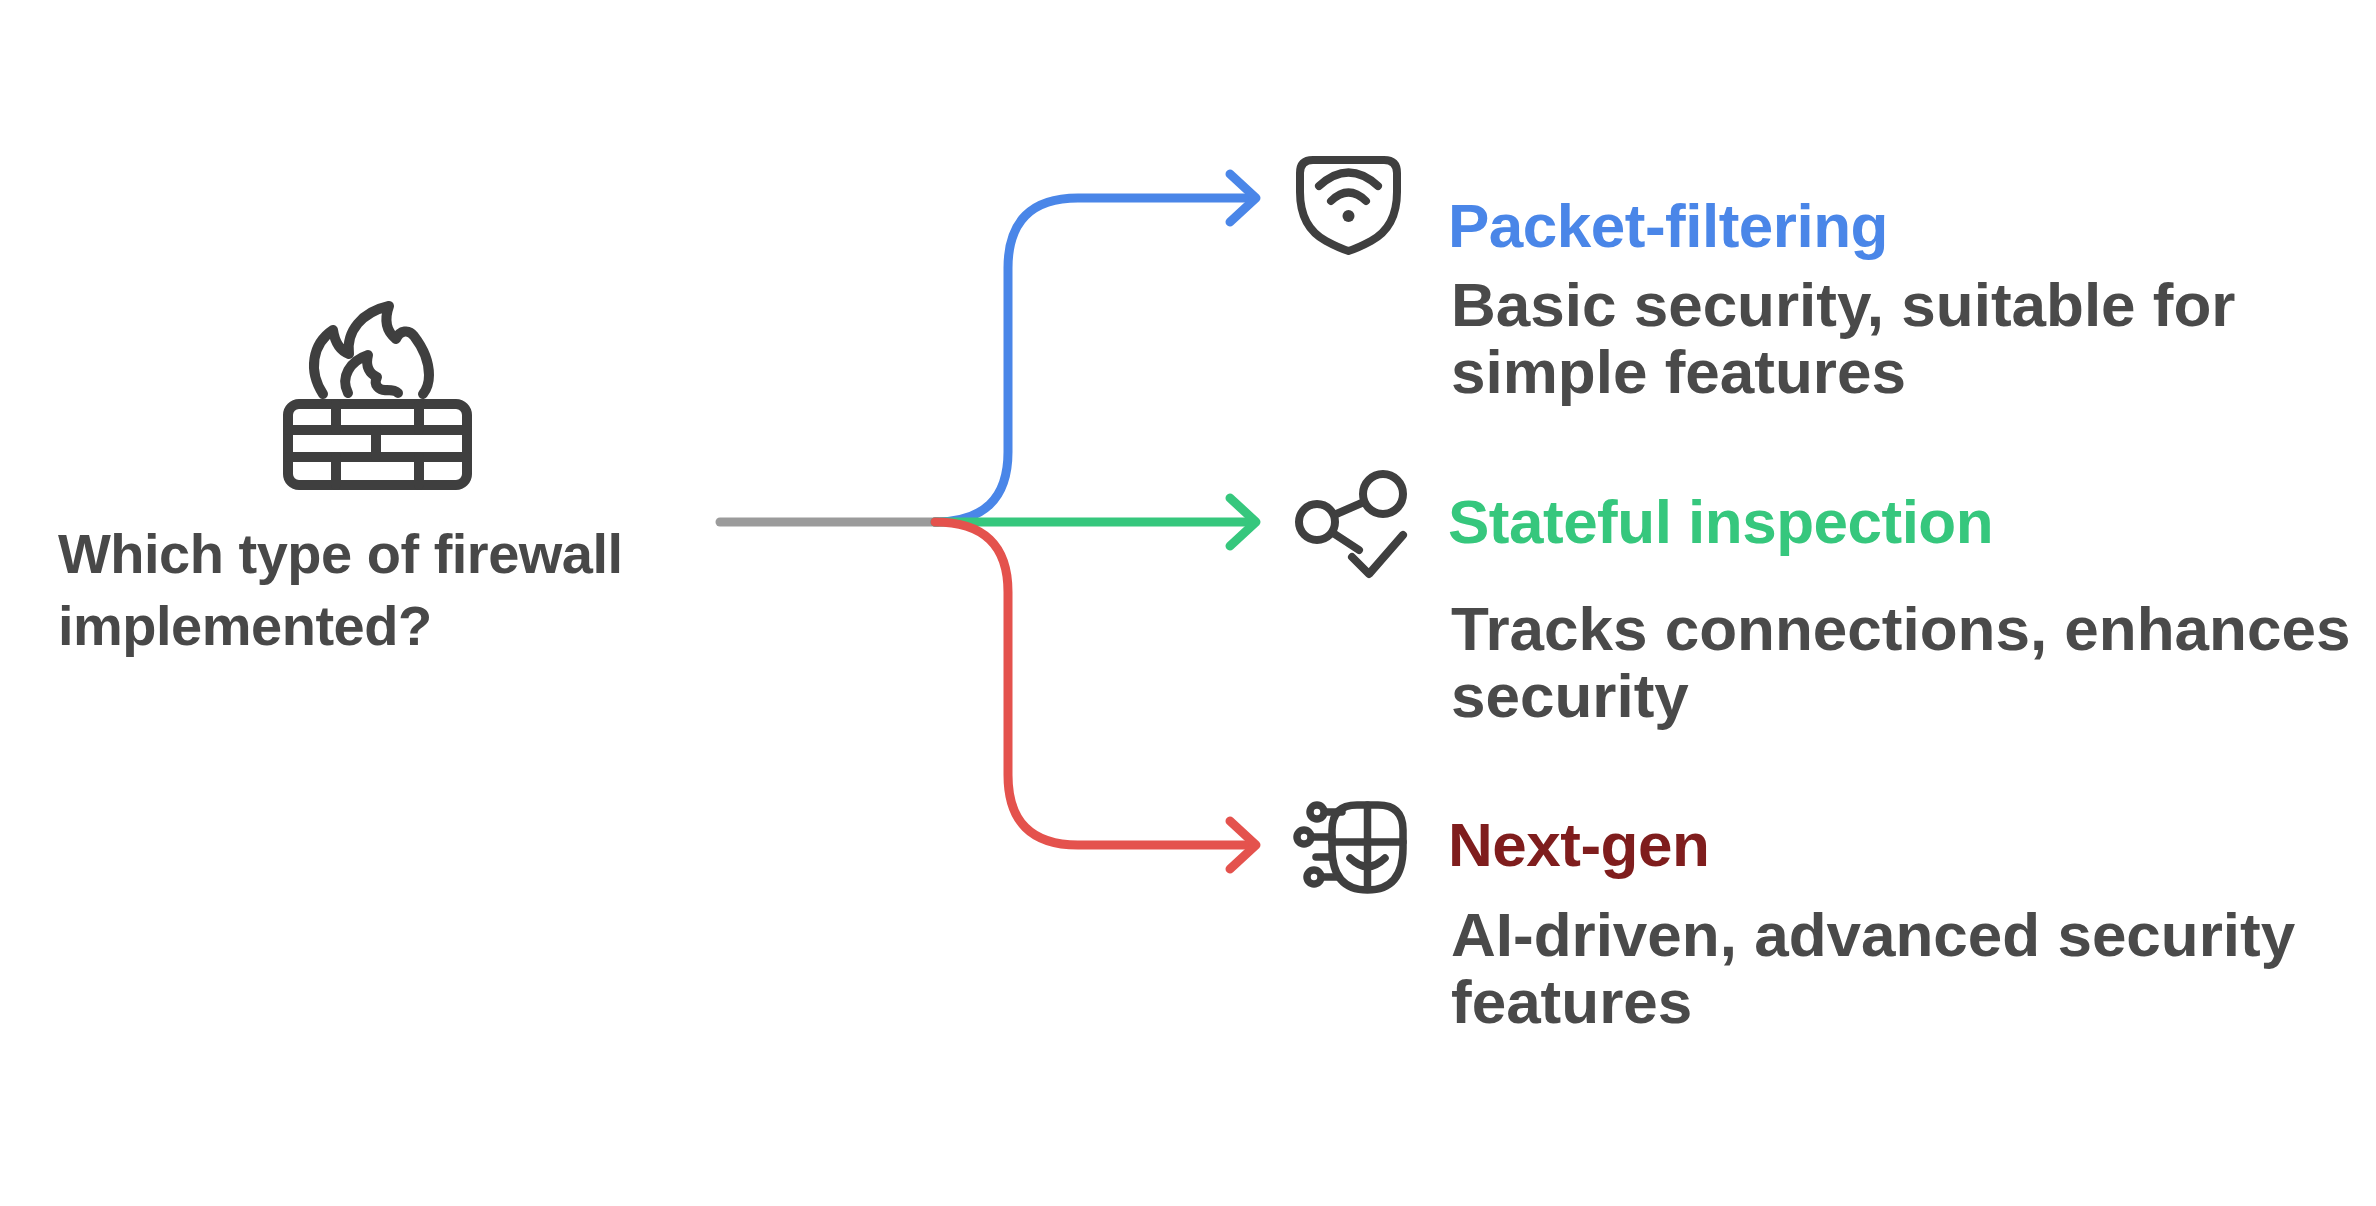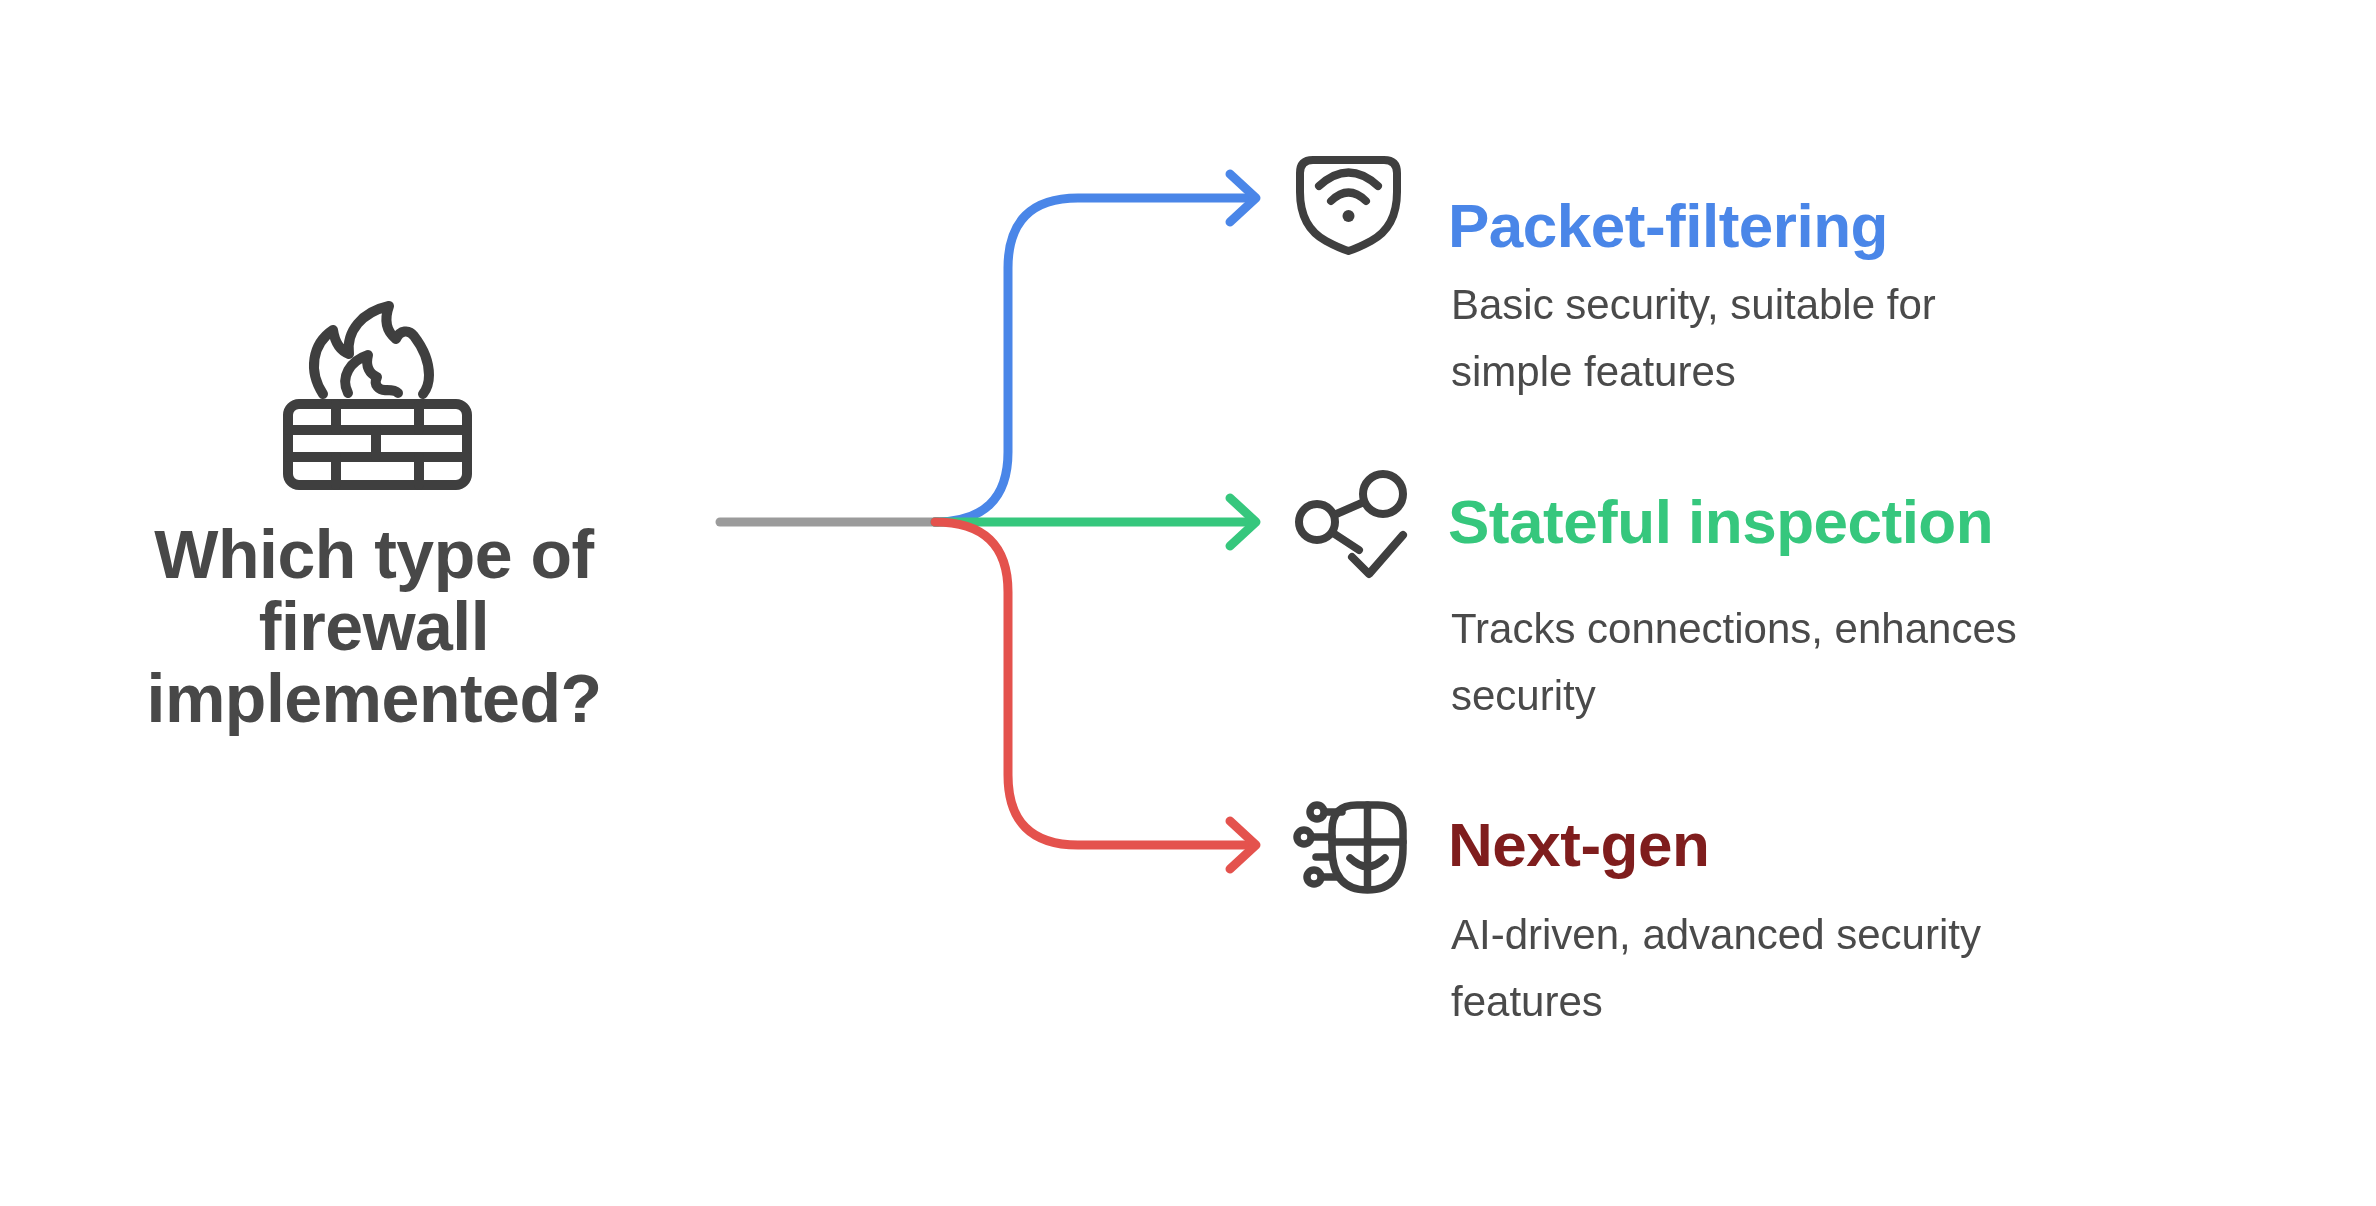--- a/index.html
+++ b/index.html
@@ -6,31 +6,31 @@
   .stage{
     position:relative;
     width:2376px;height:1206px;
     background:#ffffff;
     overflow:hidden;
     font-family:"Liberation Sans", sans-serif;
   }
   .layer{position:absolute;left:0;top:0;width:2376px;height:1206px;}
   .question{
     position:absolute;left:58px;top:518px;width:632px;
-    text-align:center;font-size:68px;font-weight:700;line-height:72px;
+    font-size:56px;font-weight:700;line-height:72px;
     color:#484848;letter-spacing:-0.5px;
   }
   .btitle{
     position:absolute;left:1448px;
     font-size:62px;font-weight:700;line-height:66px;letter-spacing:-0.5px;
     white-space:nowrap;
   }
   .bdesc{
     position:absolute;left:1451px;
-    font-size:42px;font-weight:400;line-height:67px;color:#4a4a4a;
+    font-size:62px;font-weight:700;line-height:67px;color:#4a4a4a;
     white-space:nowrap;
   }
 </style>
 </head>
 <body>
 
 <div class="stage">
 
   <svg class="layer" viewBox="0 0 2376 1206">
 

